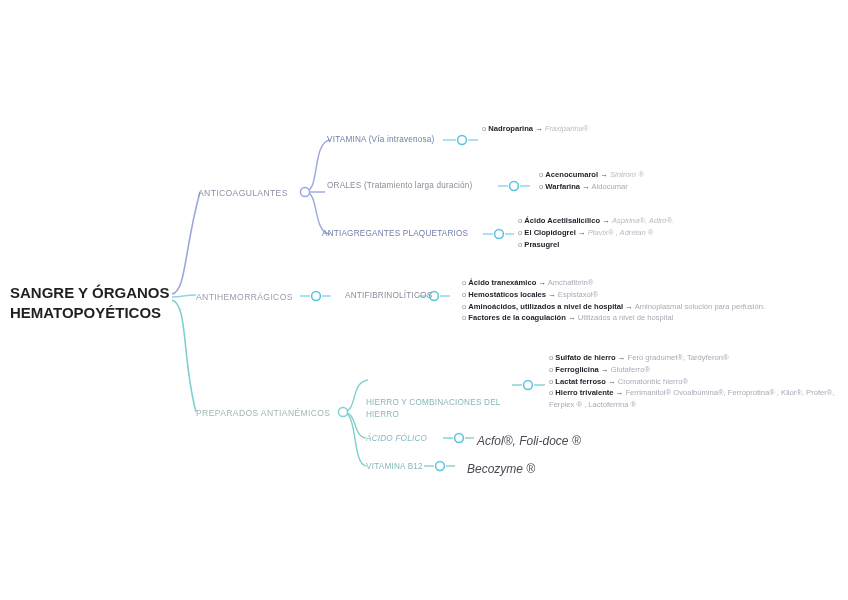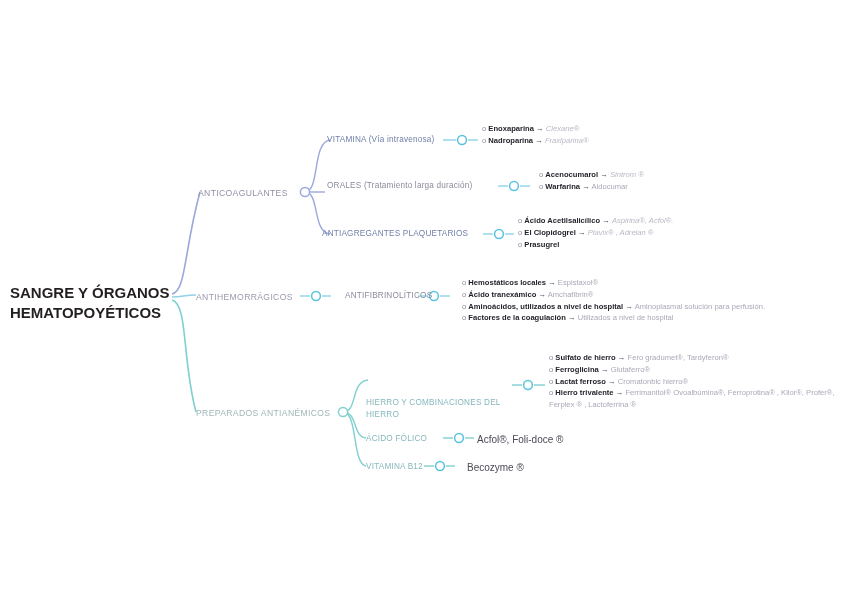--- a/index.html
+++ b/index.html
@@ -33,21 +33,21 @@
 
   
   .leafblock{font-size:7.6px;line-height:1.55;color:#3c3c46;white-space:normal;}
   .leafblock .li{display:block;}
   .leafblock .bull{color:#8a8a99;}
   .strongname{font-weight:bold;color:#1f1f28;}
   .brand{color:#b9b9c6;font-style:italic;}
   .brand2{color:#a9a9b8;}
   .arrow{color:#55555f;}
 
-  .oneline{font-size:10px;color:#4a4a55;}
+  .oneline{font-size:12px;color:#4a4a55;font-style:italic;}
 </style>
 </head>
 <body>
 
 <div id="canvas">
 
   <svg class="links" viewBox="0 0 848 600">
 
     <path d="M172,297 C182,297 185,295 196,295" stroke="#8fd3e8" stroke-width="1.6" fill="none"></path>
     <path d="M172,294 C186,292 184,250 200,192" stroke="#9aa8dd" stroke-width="1.6" fill="none"></path>
@@ -107,31 +107,26 @@
   <div class="node sub blue" style="left:327px;top:135px;">VITAMINA (Vía intravenosa)</div>
 
   <div class="node sub gray" style="left:327px;top:181px;">ORALES (Tratamiento larga duración)</div>
 
   <div class="node sub blue" style="left:322px;top:229px;">ANTIAGREGANTES PLAQUETARIOS</div>
 
   <div class="node sub gray" style="left:345px;top:291px;">ANTIFIBRINOLÍTICOS</div>
 
   <div class="node sub teal wrap" style="left:366px;top:369px;width:148px;">HIERRO Y COMBINACIONES DEL HIERRO</div>
 
-  <div class="node sub teal" style="left:366px;top:434px;">ÁCIDO FÓLICO</div>
+  <div class="node sub teal" style="left:366px;top:434px;font-style:italic;">ÁCIDO FÓLICO</div>
 
   <div class="node sub teal" style="left:366px;top:462px;">VITAMINA B12</div>
 
   <div class="node leafblock" style="left:482px;top:123px;width:230px;">
     <span class="li">
-      <span class="bull">o&nbsp;</span><span class="strongname">Enoxaparina</span>
-      <span class="arrow">→</span>
-      <span class="brand">Clexane®</span>
-    </span>
-    <span class="li">
       <span class="bull">o&nbsp;</span><span class="strongname">Nadroparina</span>
       <span class="arrow">→</span>
       <span class="brand">Fraxiparina®</span>
     </span>
   </div>
 
   <div class="node leafblock" style="left:518px;top:169px;width:220px;margin-left:21px;">
     <span class="li">
       <span class="bull">o&nbsp;</span><span class="strongname">Acenocumarol</span>
       <span class="arrow">→</span>
@@ -141,44 +136,44 @@
       <span class="bull">o&nbsp;</span><span class="strongname">Warfarina</span>
       <span class="arrow">→</span>
       <span class="brand2">Aldocumar</span>
     </span>
   </div>
 
   <div class="node leafblock" style="left:518px;top:215px;width:250px;">
     <span class="li">
       <span class="bull">o&nbsp;</span><span class="strongname">Ácido Acetilsalicílico</span>
       <span class="arrow">→</span>
-      <span class="brand">Aspirina®, Acfol®.</span>
+      <span class="brand">Aspirina®, Adiro®.</span>
     </span>
     <span class="li">
       <span class="bull">o&nbsp;</span><span class="strongname">El Clopidogrel</span>
       <span class="arrow">→</span>
       <span class="brand">Plavix® , Adrelan ®</span>
     </span>
     <span class="li">
       <span class="bull">o&nbsp;</span><span class="strongname">Prasugrel</span>
     </span>
   </div>
 
   <div class="node leafblock" style="left:462px;top:277px;width:380px;">
     <span class="li">
+      <span class="bull">o&nbsp;</span><span class="strongname">Ácido tranexámico</span>
+      <span class="arrow">→</span>
+      <span class="brand2">Amchafibrin®</span>
+    </span>
+    <span class="li">
       <span class="bull">o&nbsp;</span><span class="strongname">Hemostáticos locales</span>
       <span class="arrow">→</span>
       <span class="brand2">Espistaxol®</span>
     </span>
     <span class="li">
-      <span class="bull">o&nbsp;</span><span class="strongname">Ácido tranexámico</span>
-      <span class="arrow">→</span>
-      <span class="brand2">Amchafibrin®</span>
-    </span>
-    <span class="li">
       <span class="bull">o&nbsp;</span><span class="strongname">Aminoácidos, utilizados a nivel de hospital</span>
       <span class="arrow">→</span>
       <span class="brand2">Aminoplasmal solución para perfusión.</span>
     </span>
     <span class="li">
       <span class="bull">o&nbsp;</span><span class="strongname">Factores de la coagulación</span>
       <span class="arrow">→</span>
       <span class="brand2">Utilizados a nivel de hospital</span>
     </span>
   </div>

